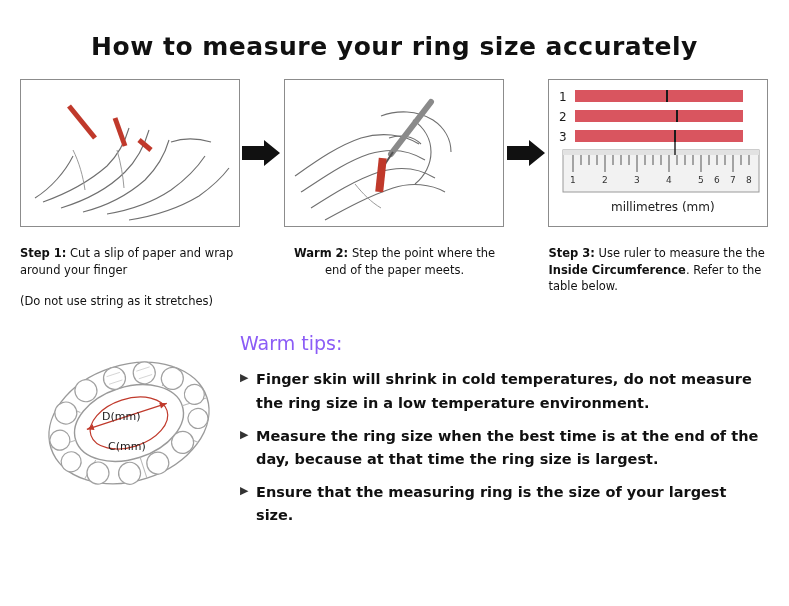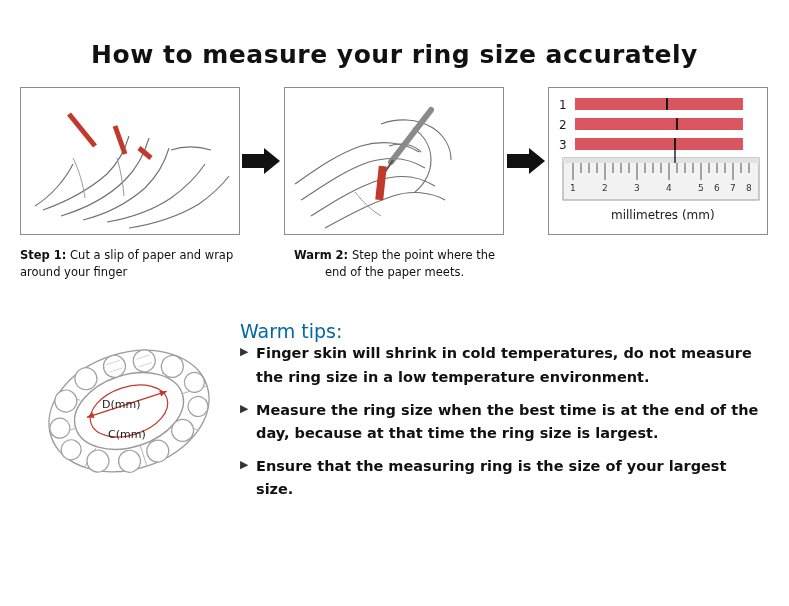--- a/index.html
+++ b/index.html
@@ -15,21 +15,21 @@
     overflow: hidden;
     position: relative;
   }
 
   
   .title {
     text-align: center;
     font-size: 25px;
     font-weight: bold;
     letter-spacing: 0.5px;
-    padding-top: 40px;
+    padding-top: 32px;
     color: #111;
   }
 
   
   .steps {
     display: flex;
     justify-content: center;
     align-items: flex-start;
     padding: 18px 20px 0 20px;
     gap: 0;
@@ -53,21 +53,21 @@
     height: 148px;
     display: flex;
     align-items: center;
     justify-content: center;
   }
   .arrow svg { display: block; }
 
   .step-caption {
     font-size: 11.5px;
     line-height: 1.45;
-    margin-top: 12px;
+    margin-top: 18px;
     color: #111;
   }
   .step-caption .lead { font-weight: bold; }
   .step-caption .bold { font-weight: bold; }
   .step-note {
     font-size: 11.5px;
     margin-top: 16px;
     color: #111;
   }
   .step2 .step-caption,
@@ -89,21 +89,22 @@
     position: relative;
     height: 190px;
     text-decoration: underline;
   }
   .tips {
     flex: 1;
     padding-top: 4px;
   }
   .tips-title {
     font-size: 19px;
-    color: #0369a1;
+    color: #8b5cf6;
+    margin-bottom: 14px;
   }
   .tip {
     display: flex;
     align-items: flex-start;
     font-size: 14.5px;
     line-height: 1.6;
     color: #111;
     margin-bottom: 10px;
   }
   .tip-bullet {
@@ -141,20 +142,21 @@
         <g fill="none" stroke="#9a9a9a" stroke-width="1">
           <path d="M52 70 C 58 82, 62 96, 64 110"></path>
           <path d="M96 70 C 100 84, 102 96, 103 108"></path>
         </g>
       </svg>
     </div>
     <div class="step-caption">
       <span class="lead">Step 1:</span>
       <span>Cut a slip of paper and wrap around your finger</span>
     </div>
+    <div class="step-note">(Do not use string as it stretches)</div>
   </div>
 
   <div class="arrow">
     <svg width="40" height="30" viewBox="0 0 40 30">
       <polygon points="0,8 22,8 22,2 38,15 22,28 22,22 0,22" fill="#111"></polygon>
     </svg>
   </div>
 
   <div class="step step2">
     <div class="step-box">
@@ -247,20 +249,24 @@
           <text x="165" y="103">6</text>
           <text x="181" y="103">7</text>
           <text x="197" y="103">8</text>
         </g>
 
         <line x1="126" y1="62" x2="126" y2="75" stroke="#1a1a1a" stroke-width="1.4"></line>
 
         <text x="62" y="131" font-family="DejaVu Sans, sans-serif" font-size="12" fill="#1a1a1a">millimetres (mm)</text>
       </svg>
     </div>
+    <div class="step-caption">
+      <span class="lead">Step 3:</span>
+      <span>Use ruler to measure the the </span><span class="bold">Inside Circumference</span><span>. Refer to the table below.</span>
+    </div>
   </div>
 
 </div>
 
 <div class="bottom">
 
   <div class="ring-art">
     <svg width="210" height="190" viewBox="0 0 210 190">
       <g transform="rotate(-18 105 95)">
 

